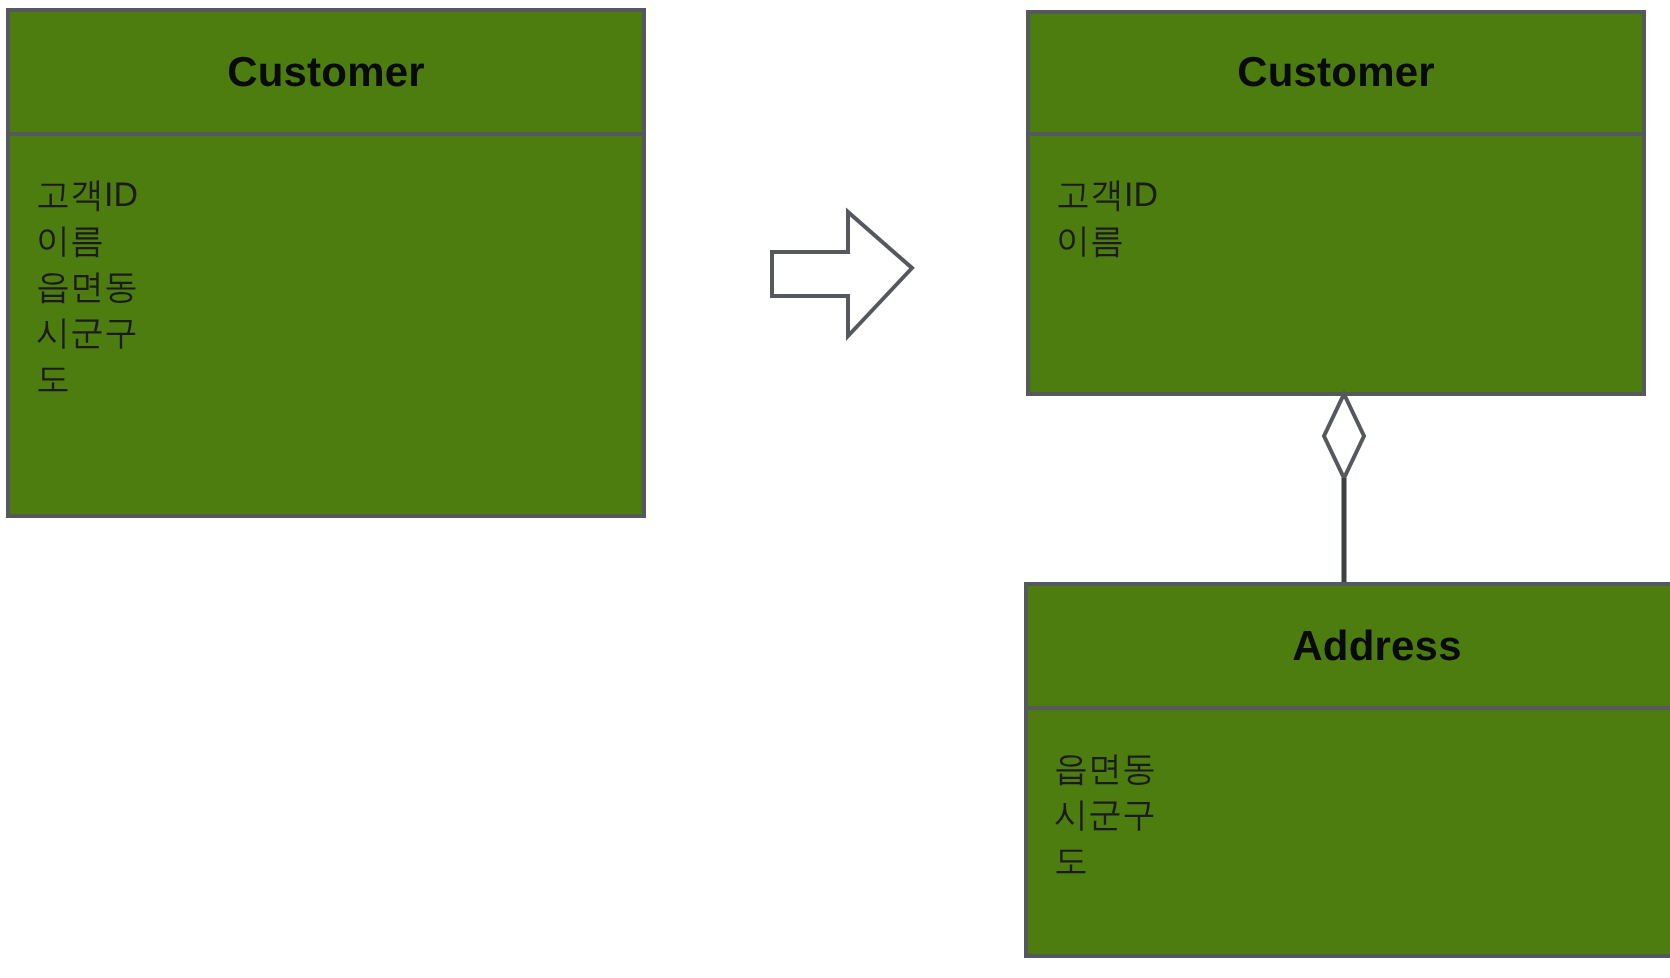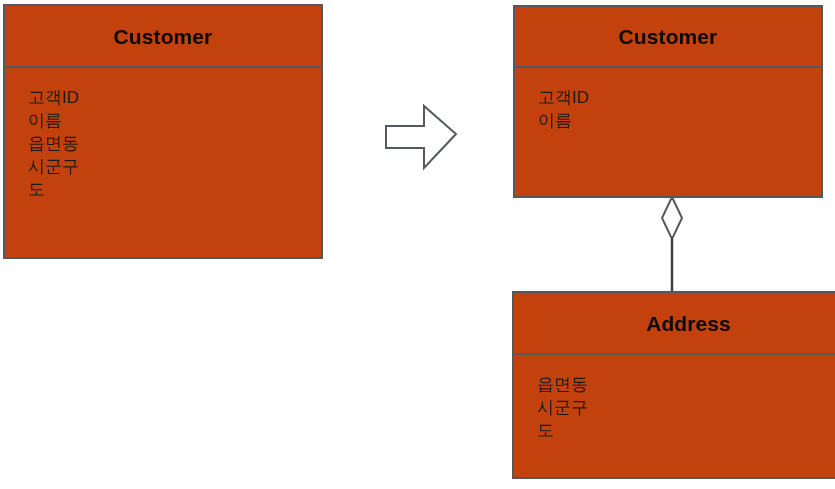--- a/index.html
+++ b/index.html
@@ -19,40 +19,40 @@
     position: absolute;
     left: 0;
     top: 0;
     width: 835px;
     height: 489px;
   }
   .uml-class {
     position: absolute;
     box-sizing: border-box;
     border: 2px solid #55585c;
-    background: #c2410c;
+    background: #4d7c0f;
   }
   .uml-header {
     box-sizing: border-box;
     border-bottom: 2px solid #55585c;
     display: flex;
     align-items: center;
     justify-content: center;
     width: 100%;
   }
   .uml-title {
     font-size: 21px;
     font-weight: bold;
     color: #0a0a0a;
     letter-spacing: 0.1px;
     line-height: 1;
   }
   .uml-attrs {
     box-sizing: border-box;
-    padding-left: 23px;
+    padding-left: 13px;
     padding-top: 18px;
   }
   .uml-attr {
     font-size: 17px;
     color: #1b1b1b;
     line-height: 23px;
     white-space: nowrap;
   }
   
   #class-customer-before {

